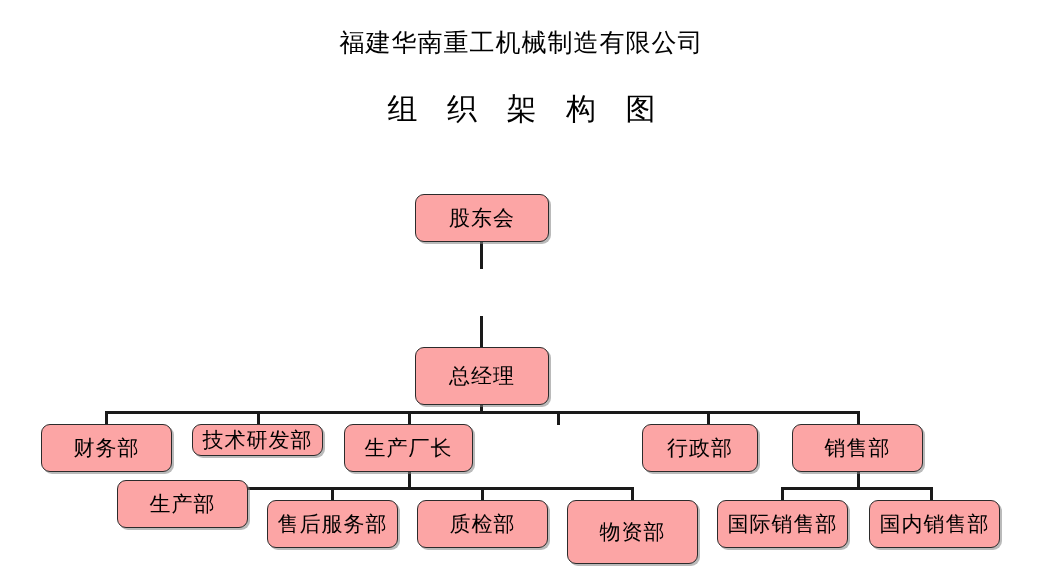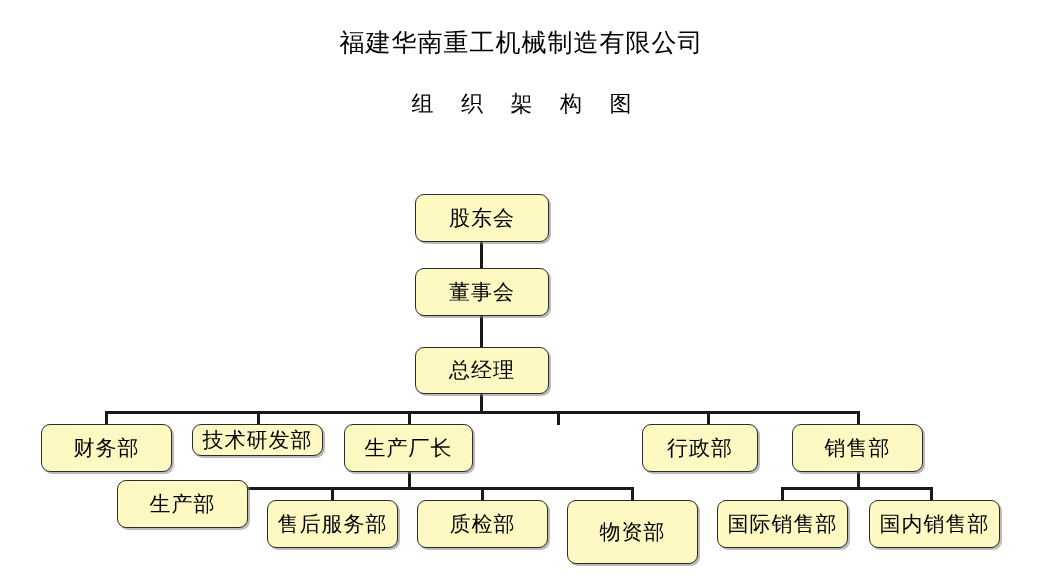--- a/index.html
+++ b/index.html
@@ -30,30 +30,30 @@
     color: #000000;
     white-space: nowrap;
   }
   #company-title {
     top: 26px;
     font-size: 25px;
     letter-spacing: 1px;
   }
   #chart-subtitle {
     top: 89px;
-    font-size: 22px;
+    font-size: 30px;
     letter-spacing: 11px;
     text-indent: 11px;
   }
 
   
   .node {
     position: absolute;
     box-sizing: border-box;
-    background: #fef9c3;
+    background: #fca5a5;
     border: 1px solid #2b2b2b;
     border-radius: 9px;
     display: flex;
     align-items: center;
     justify-content: center;
     font-size: 21px;
     line-height: 1;
     color: #000000;
     letter-spacing: 1px;
     white-space: nowrap;
@@ -99,23 +99,22 @@
   <div class="conn v" style="left:481px; top:487px; height:14px;"></div>
   <div class="conn v" style="left:631px; top:487px; height:14px;"></div>
 
   <div class="conn v" style="left:857px; top:472px; height:17px;"></div>
   <div class="conn h" style="left:781px; top:487px; width:152px;"></div>
   <div class="conn v" style="left:781px; top:487px; height:14px;"></div>
   <div class="conn v" style="left:930px; top:487px; height:14px;"></div>
 
   <div class="node" style="left:415px; top:194px; width:134px; height:48px;">股东会</div>
 
-  <div class="node" style="left:415px; top:268px; width:134px; height:48px;">董事会</div>
 
-  <div class="node" style="left:415px; top:347px; width:134px; height:47px;">总经理</div>
+  <div class="node" style="left:415px; top:347px; width:134px; height:58px;">总经理</div>
 
   <div class="node" style="left:41px; top:424px; width:131px; height:48px;">财务部</div>
   <div class="node" style="left:192px; top:424px; width:131px; height:32px;">技术研发部</div>
   <div class="node" style="left:344px; top:424px; width:129px; height:48px;">生产厂长</div>
   <div class="node" style="left:642px; top:424px; width:116px; height:48px;">行政部</div>
   <div class="node" style="left:792px; top:424px; width:131px; height:48px;">销售部</div>
 
   <div class="node" style="left:117px; top:480px; width:131px; height:48px;">生产部</div>
   <div class="node" style="left:267px; top:500px; width:131px; height:48px;">售后服务部</div>
   <div class="node" style="left:417px; top:500px; width:131px; height:48px;">质检部</div>

